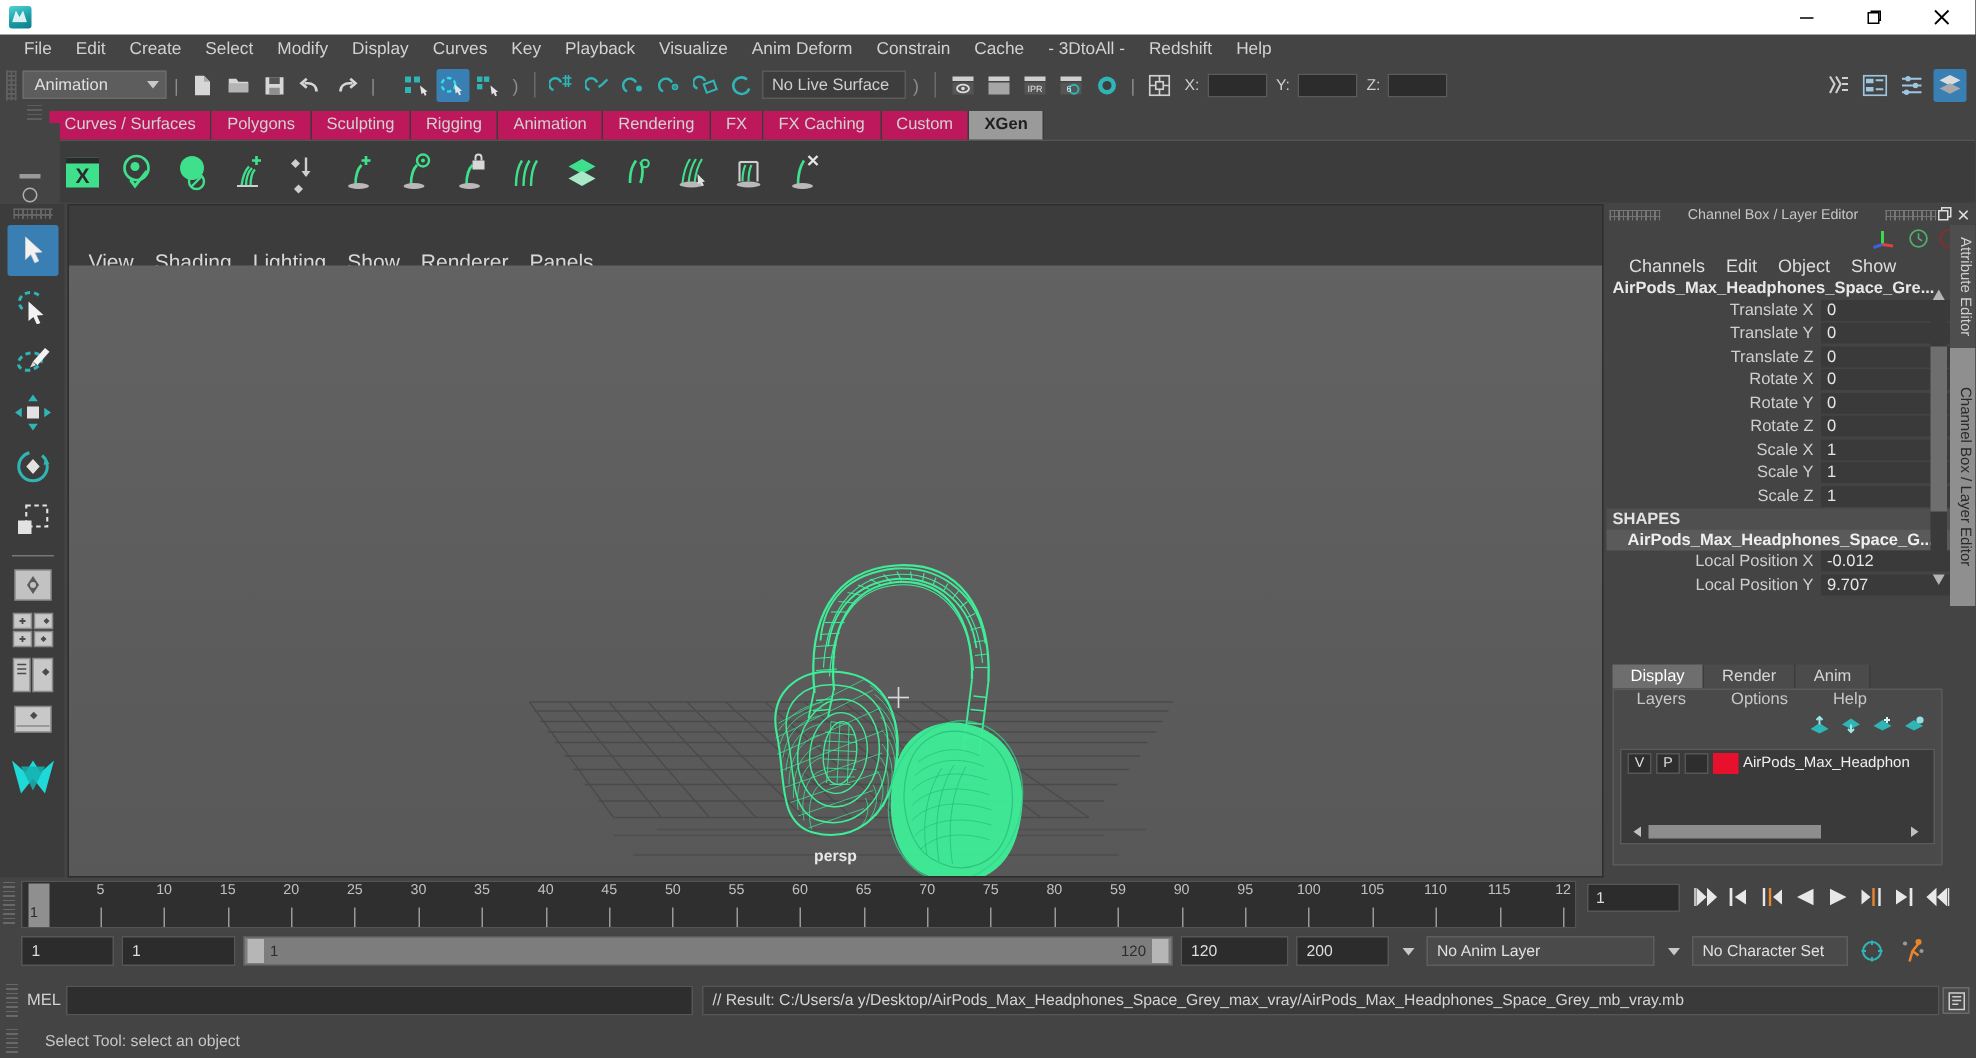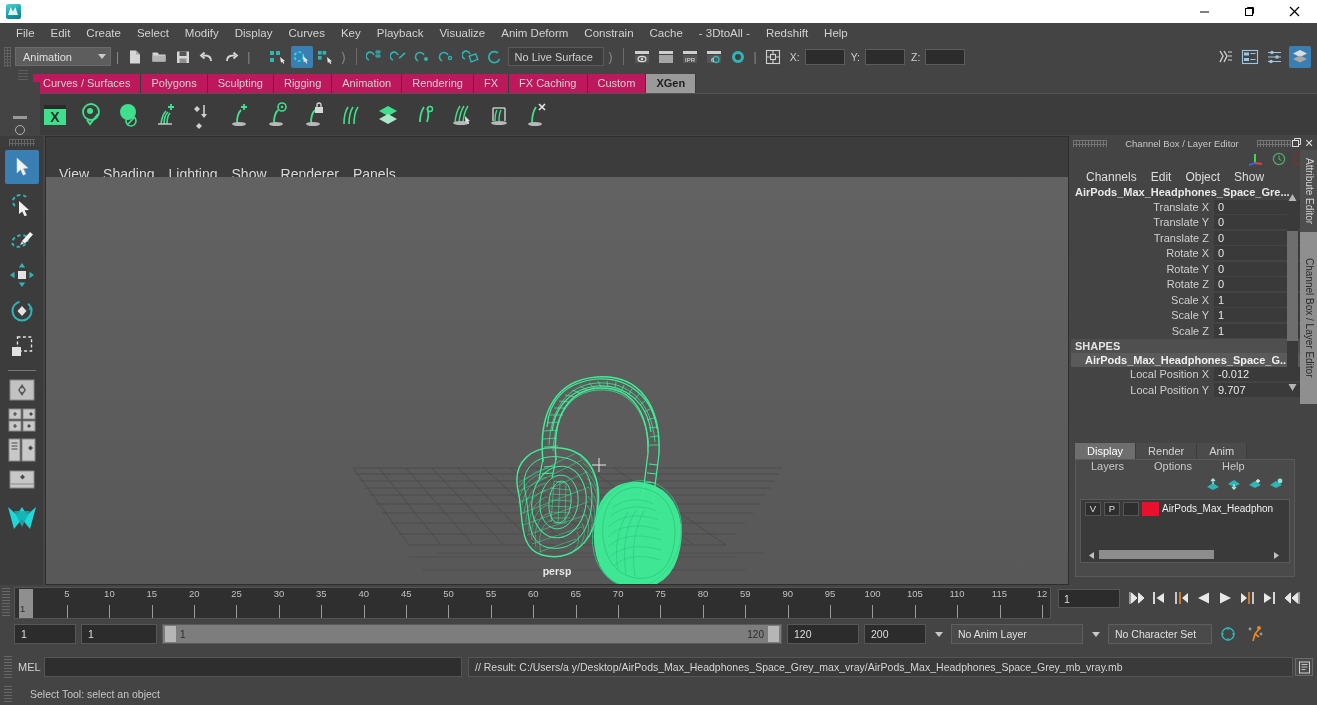--- a/index.html
+++ b/index.html
@@ -1329,21 +1329,21 @@
         <div style="display:flex;align-items:center;gap:4px;">
           <span class="rb-lbl">120</span>
           <div class="rb-handle"></div>
         </div>
       </div>
       <div class="rfield" style="width:72px;">120</div>
       <div class="rfield" style="width:62px;">200</div>
       <div class="dcaret">
           <span class="caret"></span>
         </div>
-      <div class="dropsel" style="width:132px;">No Anim Layer</div>
+      <div class="dropsel" style="width:152px;">No Anim Layer</div>
       <div class="dcaret">
           <span class="caret"></span>
         </div>
       <div class="dropsel" style="width:104px;">No Character Set</div>
       <div style="width:22px;height:20px;display:flex;align-items:center;justify-content:center;">
         <svg width="18" height="18" viewBox="0 0 18 18">
             <circle cx="9" cy="9" r="6" fill="none" stroke="#2fb5b5" stroke-width="1.4"></circle>
             <path d="M9 2v3M9 13v3M2 9h3M13 9h3" stroke="#2fb5b5" stroke-width="1.2"></path>
           </svg>
       </div>

